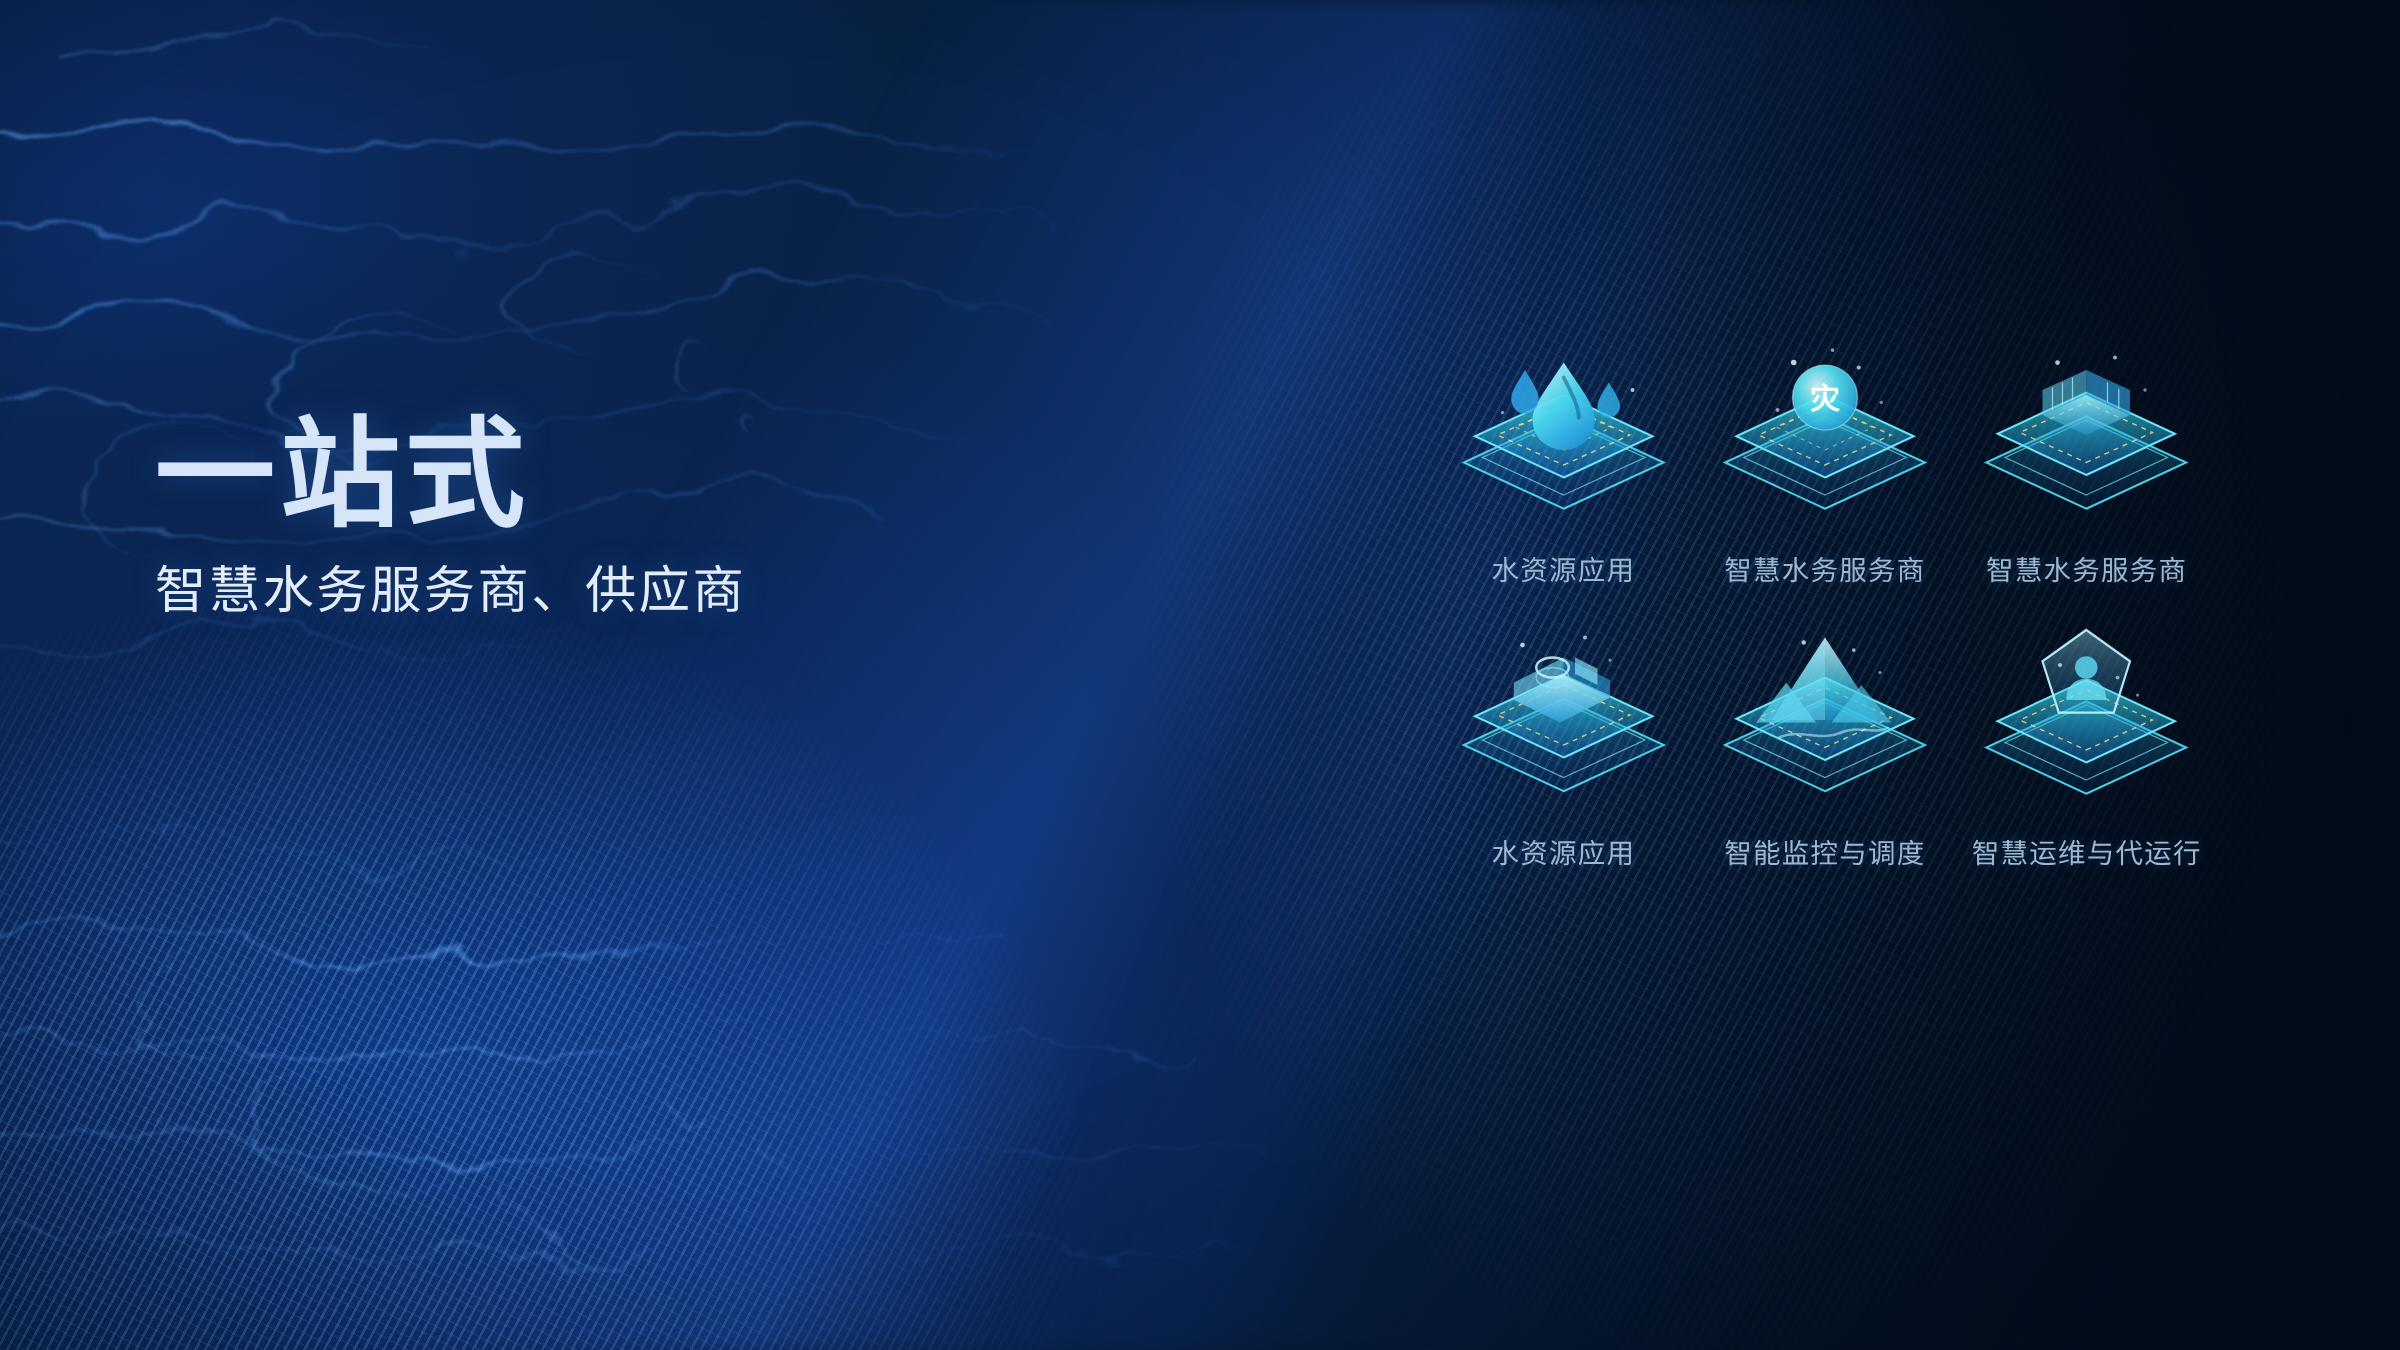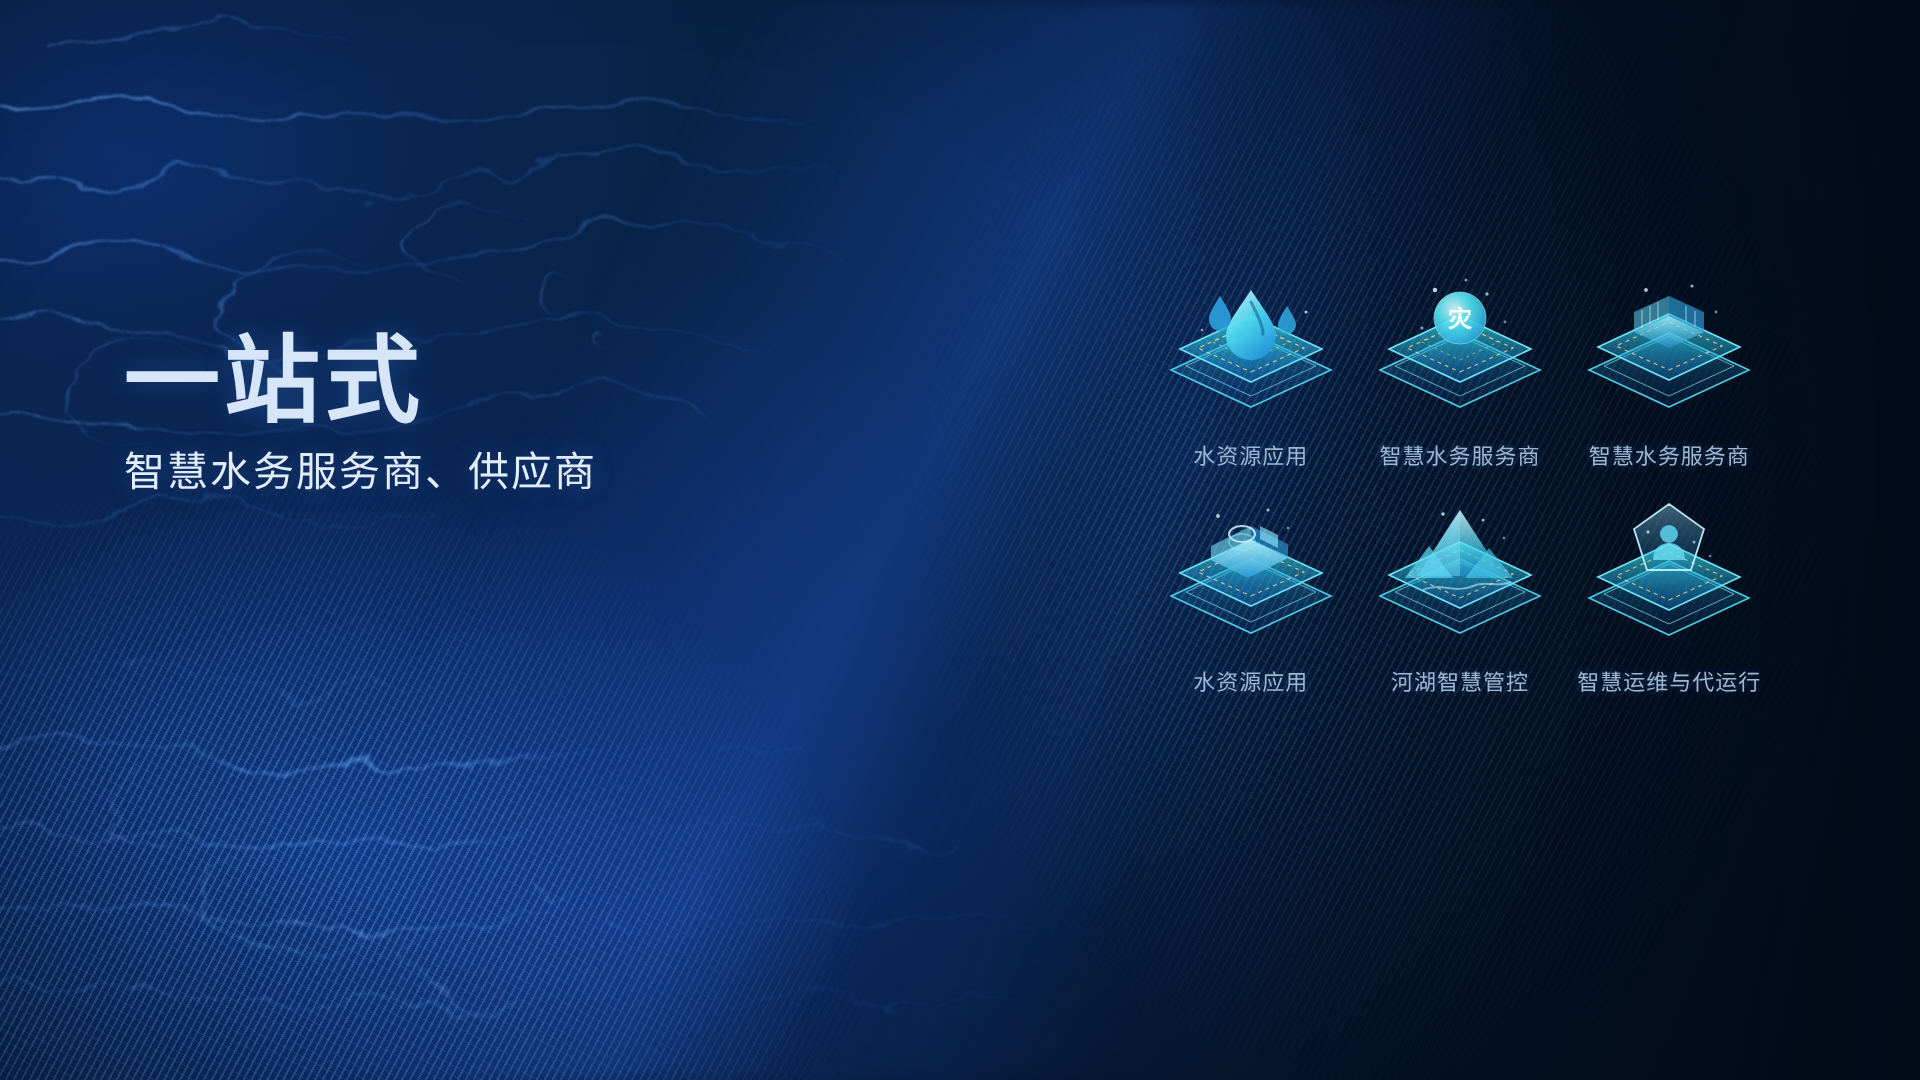--- a/index.html
+++ b/index.html
@@ -422,21 +422,21 @@
           <polygon points="95,12 95,78 52,78" fill="#8eecff" opacity=".35"></polygon>
           <polygon points="64,48 88,80 40,80" fill="#5fd9f2" opacity=".7"></polygon>
           <polygon points="124,50 148,80 100,80" fill="#49cbea" opacity=".65"></polygon>
 
           <path d="M58,92 C 76,84 90,96 108,88 C 122,82 134,90 146,84" fill="none" stroke="#c9f6ff" stroke-width="2" opacity=".55"></path>
           <circle cx="78" cy="16" r="1.8" fill="#ddf7ff" opacity=".8"></circle>
           <circle cx="118" cy="22" r="1.5" fill="#ddf7ff" opacity=".7"></circle>
           <circle cx="139" cy="40" r="1.3" fill="#ddf7ff" opacity=".55"></circle>
         </svg>
       </div>
-      <div class="cell-label">河湖智慧管控</div>
+      <div class="cell-label">智能监控与调度</div>
     </div>
 
     <div class="cell">
       <div class="icon-wrap">
         <svg viewBox="0 0 190 150" aria-hidden="true">
           <defs>
             <linearGradient id="plate6a" x1="0" y1="0" x2="0" y2="1">
               <stop offset="0%" stop-color="#39e3dd" stop-opacity=".72"></stop>
               <stop offset="100%" stop-color="#1880d8" stop-opacity=".26"></stop>
             </linearGradient>

